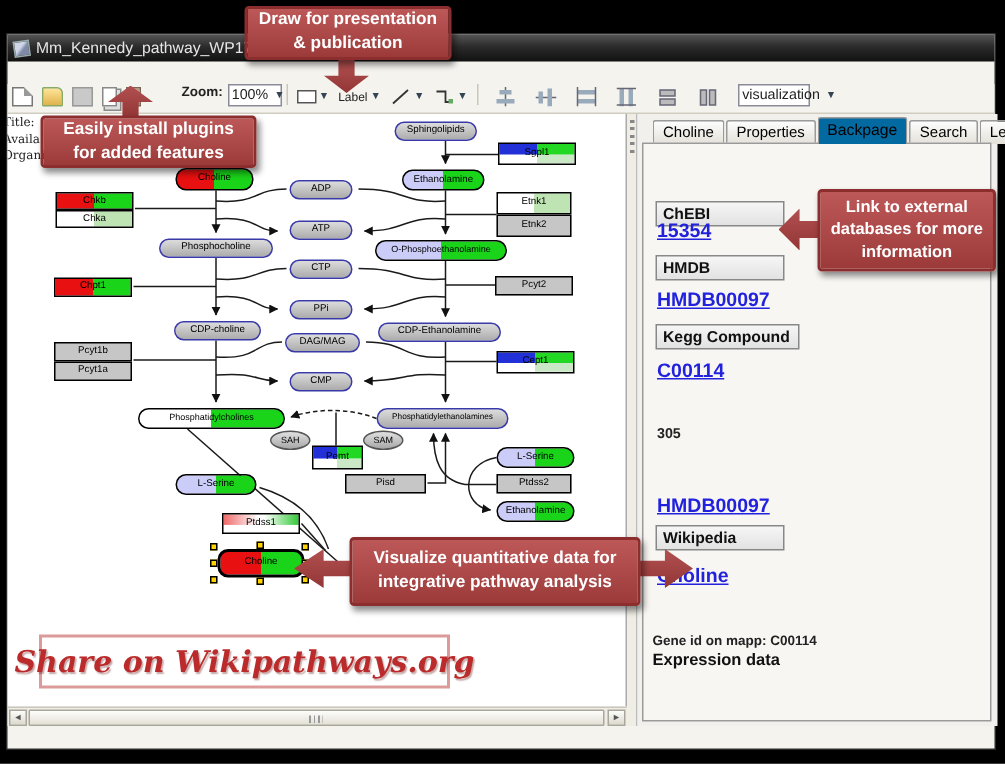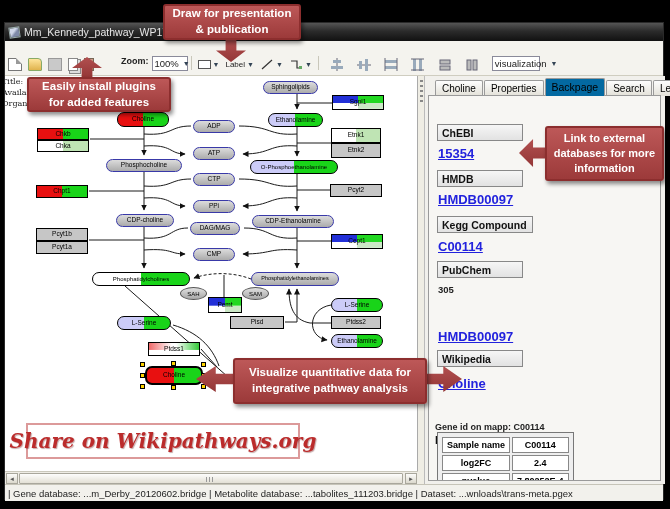--- a/index.html
+++ b/index.html
@@ -308,64 +308,41 @@
 
   <div id="rightpanel">
     <div id="tabs">
       <span class="tab">Choline</span>
       <span class="tab">Properties</span>
       <span class="tab active">Backpage</span>
       <span class="tab">Search</span>
       <span class="tab">Legend</span>
     </div>
     <div id="rcontent">
-      <div class="secheader" style="top:28px;">ChEBI</div>
+      <div class="secheader" style="top:38px;">ChEBI</div>
       <span class="link" style="top:50px;">15354</span>
       <div class="secheader" style="top:74px;">HMDB</div>
       <span class="link" style="top:96px;">HMDB00097</span>
       <div class="secheader wide" style="top:120px;">Kegg Compound</div>
       <span class="link" style="top:143px;">C00114</span>
-      <div class="secheader" style="top:165px;">PubChem</div>
       <span class="plain" style="top:188px;">305</span>
       <span class="link" style="top:233px;">HMDB00097</span>
       <div class="secheader" style="top:254px;">Wikipedia</div>
       <span class="link" style="top:280px;">Choline</span>
       <div id="exprhead" style="top:298px;margin-top:40px;">Expression data</div>
       <div id="geneid" style="top:326px;">Gene id on mapp: C00114</div>
-      <div id="exprtable" style="top:336px;">
-        <table>
-          <tbody>
-              <tr>
-                <td>Sample name</td>
-                <td>C00114</td>
-              </tr>
-          <tr>
-                <td>log2FC</td>
-                <td>2.4</td>
-              </tr>
-          <tr>
-                <td>pvalue</td>
-                <td>7.80252E-4</td>
-              </tr>
-
-        </tbody>
-          </table>
-      </div>
     </div>
   </div>
 
   <div id="hscroll">
     <span class="sbtn" style="left:1px;">◄</span>
     <div id="hthumb"></div>
     <span class="sbtn" style="left:400px;">►</span>
   </div>
 
-  <div id="statusbar">
-    <span>| Gene database: ...m_Derby_20120602.bridge | Metabolite database: ...tabolites_111203.bridge | Dataset: ...wnloads\trans-meta.pgex</span>
-  </div>
 </div>
 
 <div class="callout" style="left:163px;top:4px;width:138px;height:36px;">Draw for presentation &amp; publication</div>
 <div class="cararrow arr-down" style="left:216px;top:40px;width:30px;height:22px;"></div>
 
 <div class="cararrow arr-up" style="left:72px;top:57px;width:30px;height:21px;"></div>
 <div class="callout" style="left:27px;top:77px;width:144px;height:35px;">Easily install plugins for added features</div>
 
 <div class="cararrow arr-left" style="left:519px;top:139px;width:27px;height:28px;"></div>
 <div class="callout" style="left:545px;top:126px;width:119px;height:55px;font-size:11px;">Link to external databases for more information</div>

